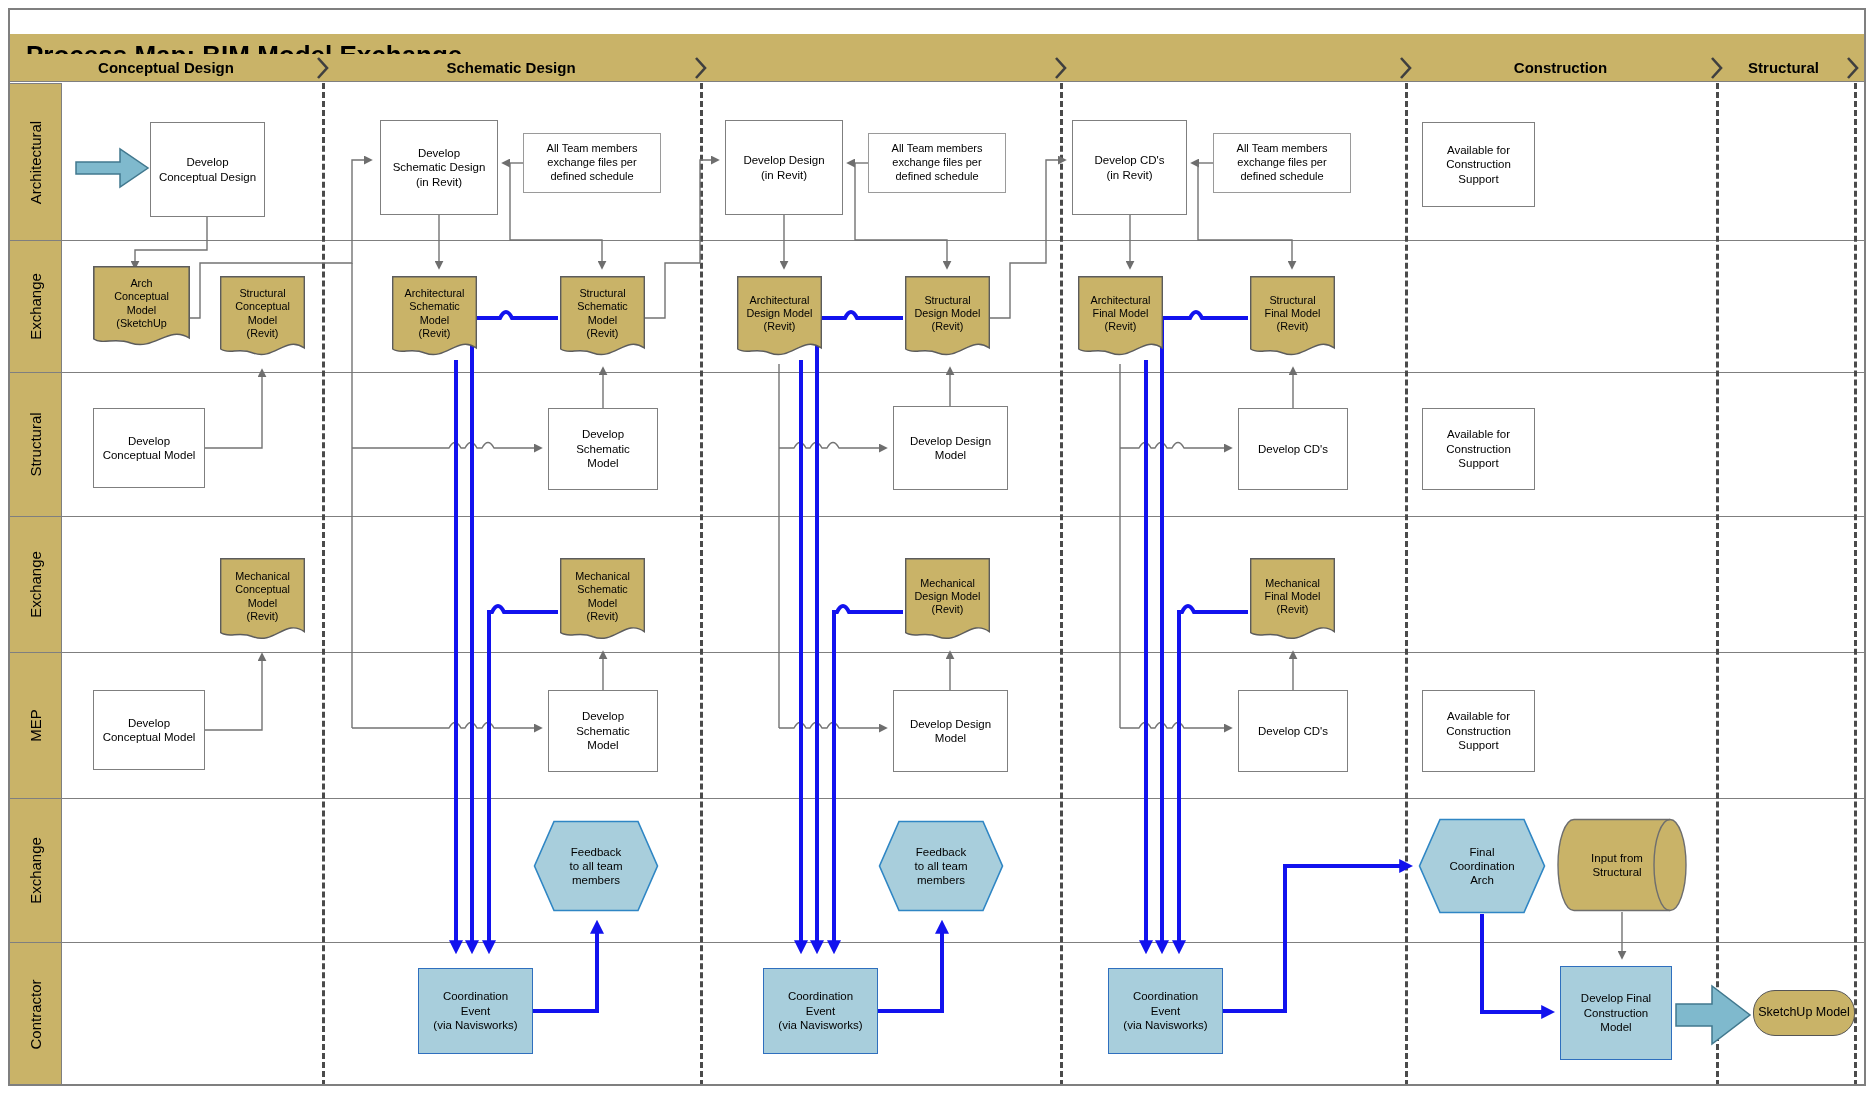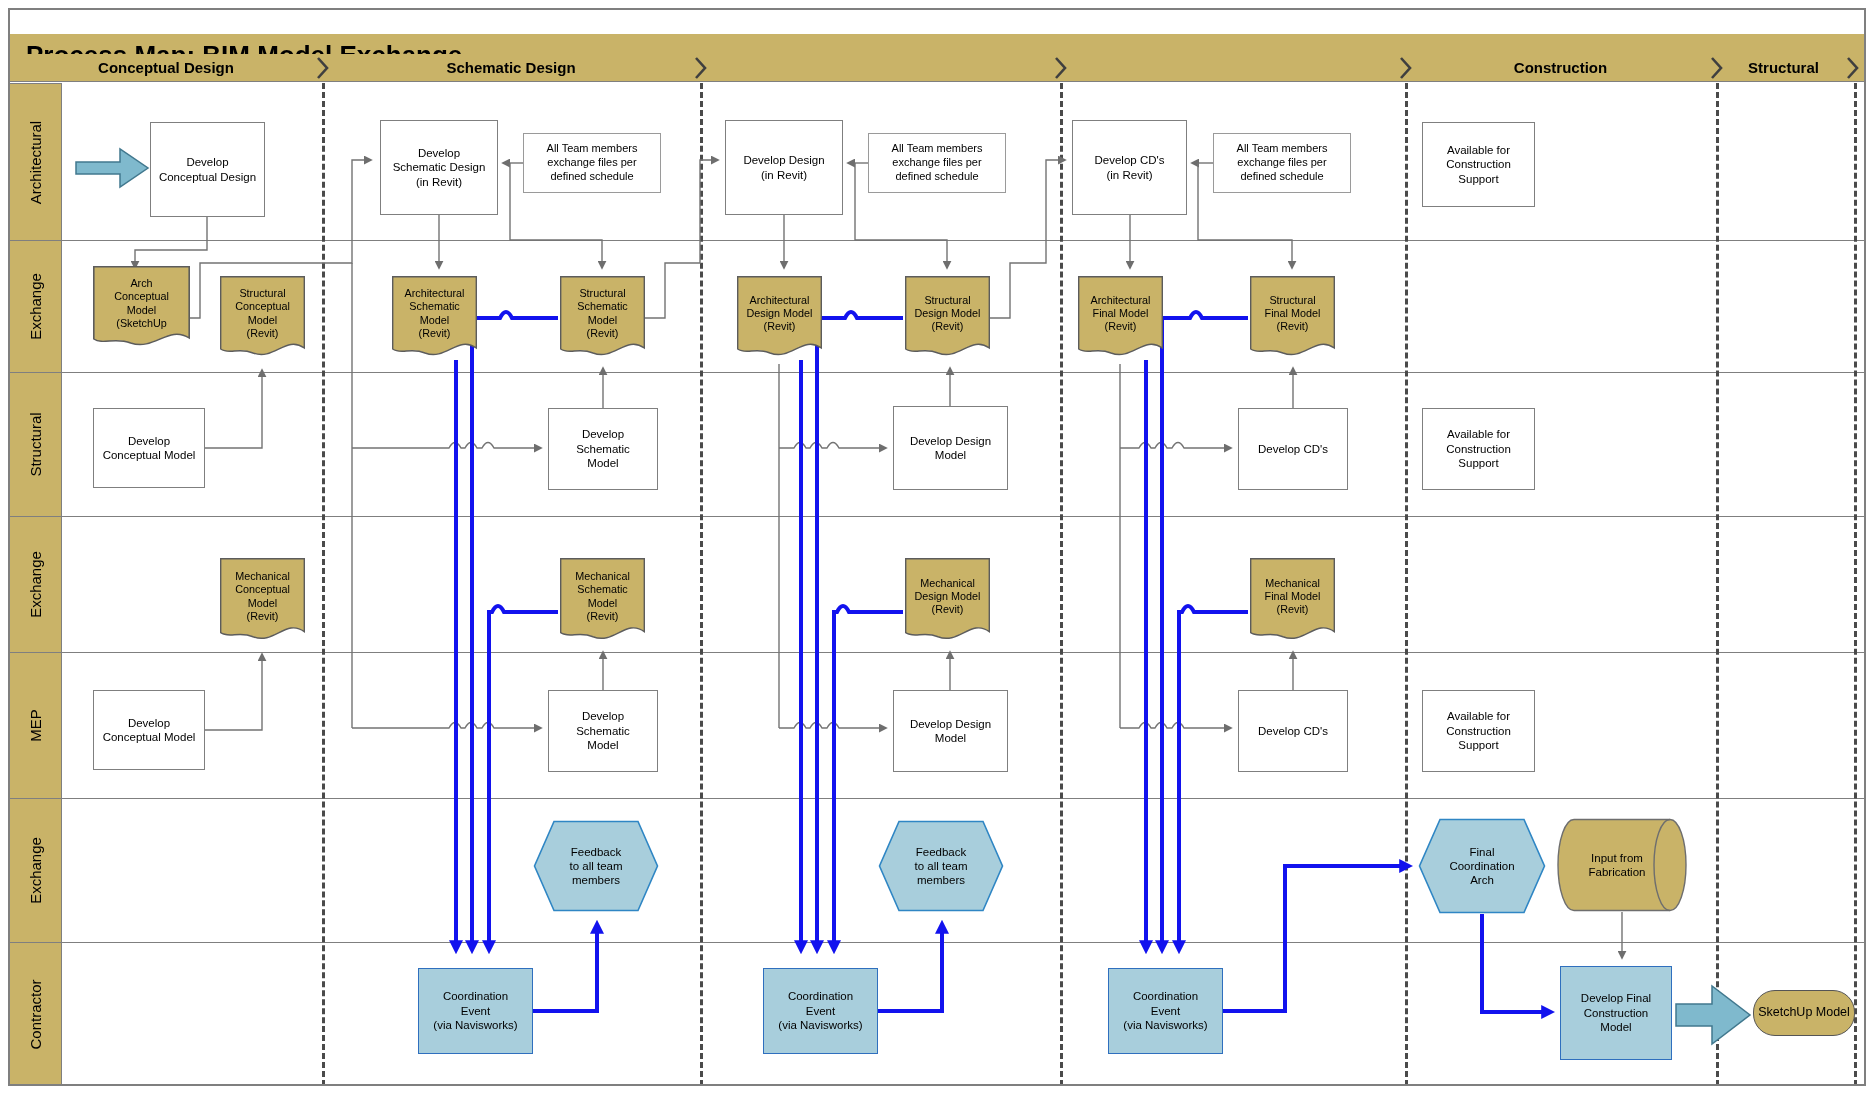--- a/index.html
+++ b/index.html
@@ -339,21 +339,21 @@
     <div class="txt" style="font-size:11.5px;">Final
 Coordination
 Arch</div>
   </div>
   <div class="shape-wrap" style="left:1556px;top:818px;width:132px;height:94px;">
     <svg viewBox="0 0 132 94" preserveAspectRatio="none">
       <path d="M18,1.5 H114 A16,45.5 0 0 1 114,92.5 H18 A16,45.5 0 0 1 18,1.5 Z" fill="#C9B368" stroke="#6e6e6e" stroke-width="1.4"></path>
       <path d="M114,1.5 A16,45.5 0 0 0 114,92.5" fill="none" stroke="#6e6e6e" stroke-width="1.4"></path>
     </svg>
     <div class="txt" style="font-size:11.5px;padding-right:10px;">Input from
-Fabrication</div>
+Structural</div>
   </div>
   <div class="node blue" style="left:1560px;top:966px;width:112px;height:94px;">Develop Final
 Construction
 Model</div>
 
   <div class="node stadium" style="left:1753px;top:990px;width:102px;height:46px;">SketchUp Model</div>
 
   <div class="frame"></div>
 </div>
 

